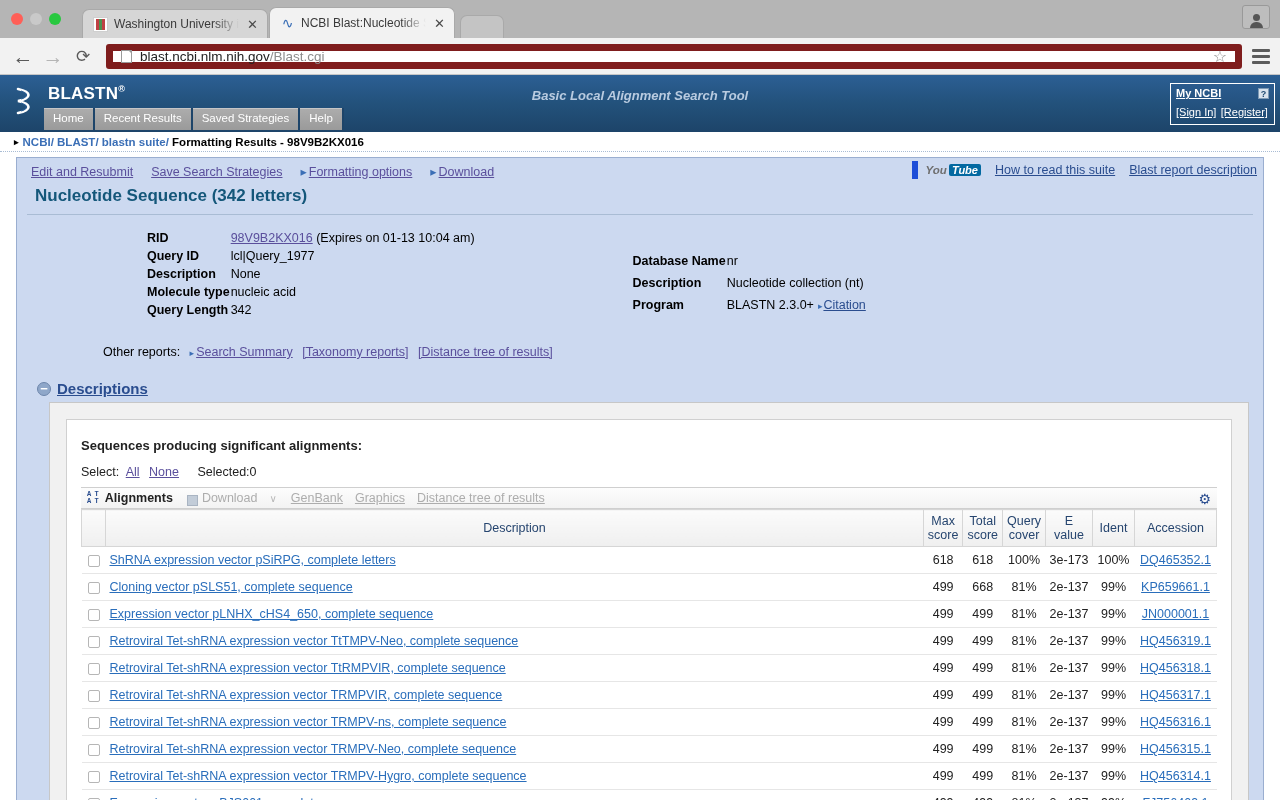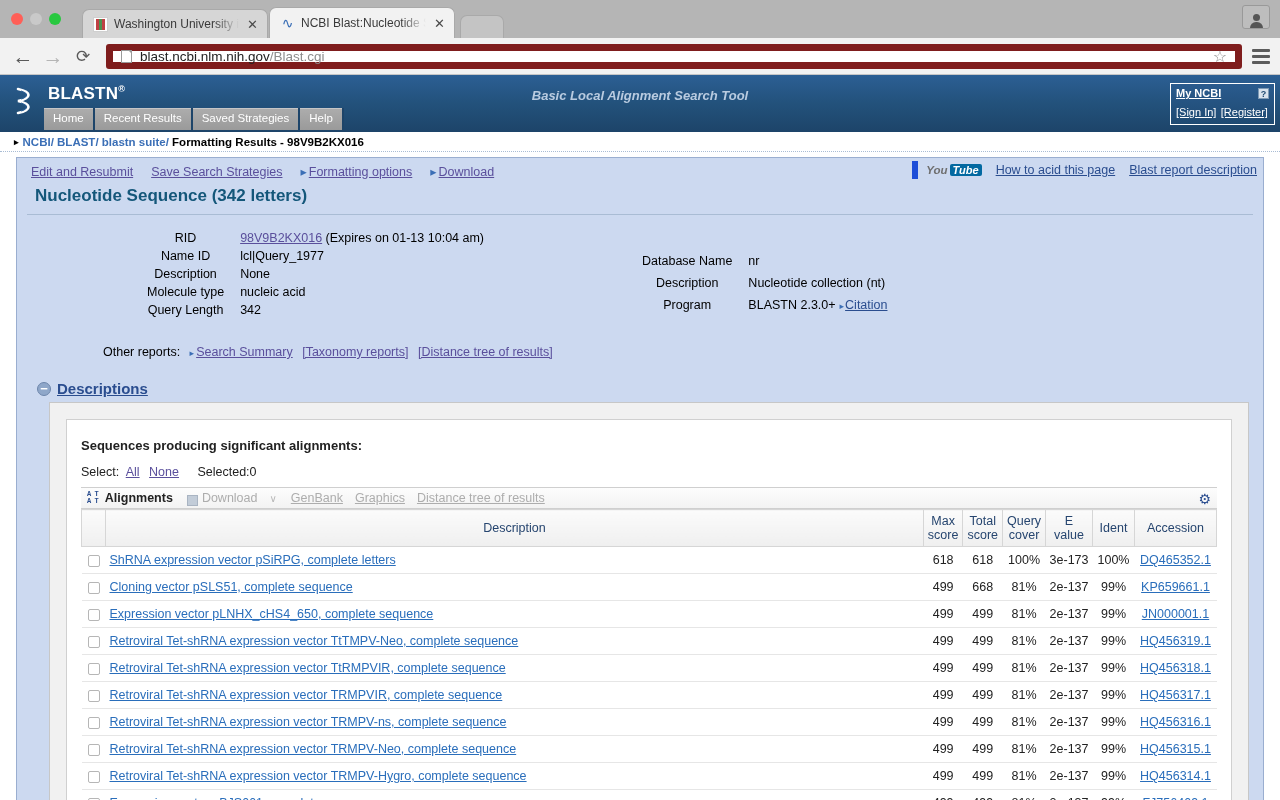--- a/index.html
+++ b/index.html
@@ -248,21 +248,21 @@
   }
   .hr-light { height: 1px; background: #a9bcd4; margin: 0 10px; }
 
   .meta-grid {
     display: flex; padding: 14px 0 6px 0;
     font-size: 12.5px; color: #000;
   }
   .meta-col { display: table; }
   .meta-row { display: table-row; }
   .meta-label, .meta-val { display: table-cell; padding: 1px 0; line-height: 16px; }
-  .meta-label { font-weight: normal; text-align: center; padding-right: 16px; white-space: nowrap; }
+  .meta-label { font-weight: bold; text-align: left; padding-right: 1px; white-space: nowrap; }
   .meta-val a { color: #5a4f9c; text-decoration: underline; }
   .meta-val .cite { color: #2a4d8f; text-decoration: underline; }
   .cite-arrow { color: #3b6fb6; font-size: 9px; margin-left: 4px; margin-right: 1px; }
 
   .other-reports {
     font-size: 12.5px; padding: 20px 0 16px 86px;
   }
   .other-reports a { color: #5a4f9c; text-decoration: underline; }
   .other-reports .ar { color: #3b6fb6; font-size: 9px; margin: 0 2px 0 6px; }
 
@@ -452,36 +452,36 @@
           <a class="tb-link" href="#">Edit and Resubmit</a>
           <a class="tb-link" href="#">Save Search Strategies</a>
           <a class="tb-link arrowed" href="#">Formatting options</a>
           <a class="tb-link arrowed" href="#">Download</a>
 
           <div class="tb-right">
             <span class="yt-badge">
               <span class="yt-you">You</span>
               <span class="yt-tube">Tube</span>
             </span>
-            <a href="#">How to acid this page</a>
+            <a href="#">How to read this suite</a>
             <a href="#">Blast report description</a>
           </div>
         </div>
 
         <div class="seq-title">Nucleotide Sequence (342 letters)</div>
         <div class="hr-light"></div>
 
         <div class="meta-grid">
           <div class="meta-col" style="margin-left:130px;">
             <div class="meta-row">
               <span class="meta-label">RID</span>
               <span class="meta-val"><a href="#">98V9B2KX016</a><span> (Expires on 01-13 10:04 am)</span></span>
             </div>
             <div class="meta-row">
-              <span class="meta-label">Name ID</span>
+              <span class="meta-label">Query ID</span>
               <span class="meta-val">lcl|Query_1977</span>
             </div>
             <div class="meta-row">
               <span class="meta-label">Description</span>
               <span class="meta-val">None</span>
             </div>
             <div class="meta-row">
               <span class="meta-label">Molecule type</span>
               <span class="meta-val">nucleic acid</span>
             </div>

